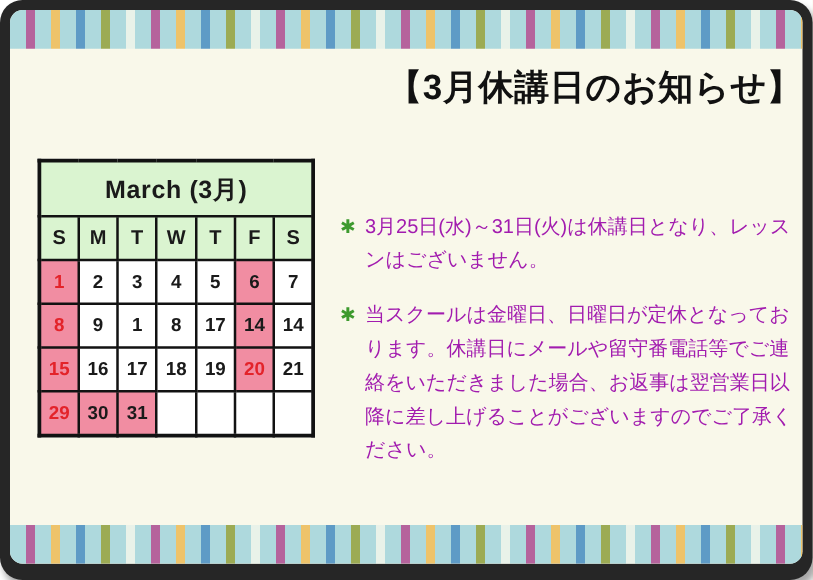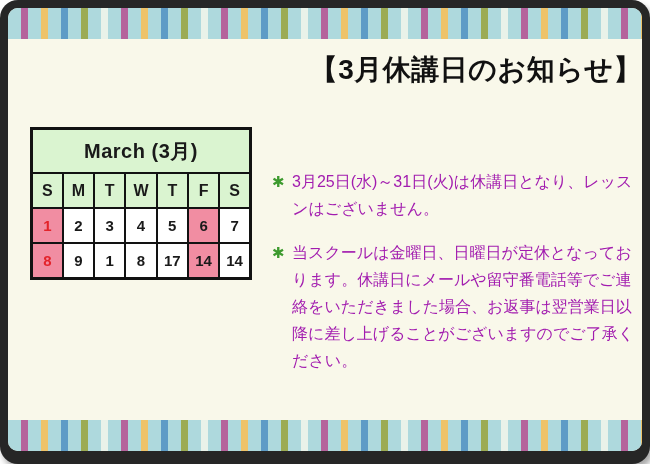--- a/index.html
+++ b/index.html
@@ -103,20 +103,38 @@
           </tr>
           <tr>
             <td class="cal-day pink red">8</td>
             <td class="cal-day">9</td>
             <td class="cal-day">1</td>
             <td class="cal-day">8</td>
             <td class="cal-day">17</td>
             <td class="cal-day pink">14</td>
             <td class="cal-day">14</td>
           </tr>
+          <tr>
+            <td class="cal-day pink red">15</td>
+            <td class="cal-day">16</td>
+            <td class="cal-day">17</td>
+            <td class="cal-day">18</td>
+            <td class="cal-day">19</td>
+            <td class="cal-day pink red">20</td>
+            <td class="cal-day">21</td>
+          </tr>
+          <tr>
+            <td class="cal-day pink red">29</td>
+            <td class="cal-day pink">30</td>
+            <td class="cal-day pink">31</td>
+            <td class="cal-day"></td>
+            <td class="cal-day"></td>
+            <td class="cal-day"></td>
+            <td class="cal-day"></td>
+          </tr>
         </tbody>
     </table>
 
     <div class="notes" id="notes">
         <div class="note">
           <span class="bullet">✱</span>
           <span class="note-text">3月25日(水)～31日(火)は休講日となり、レッスンはございません。</span>
         </div>
         <div class="note">
           <span class="bullet">✱</span>

